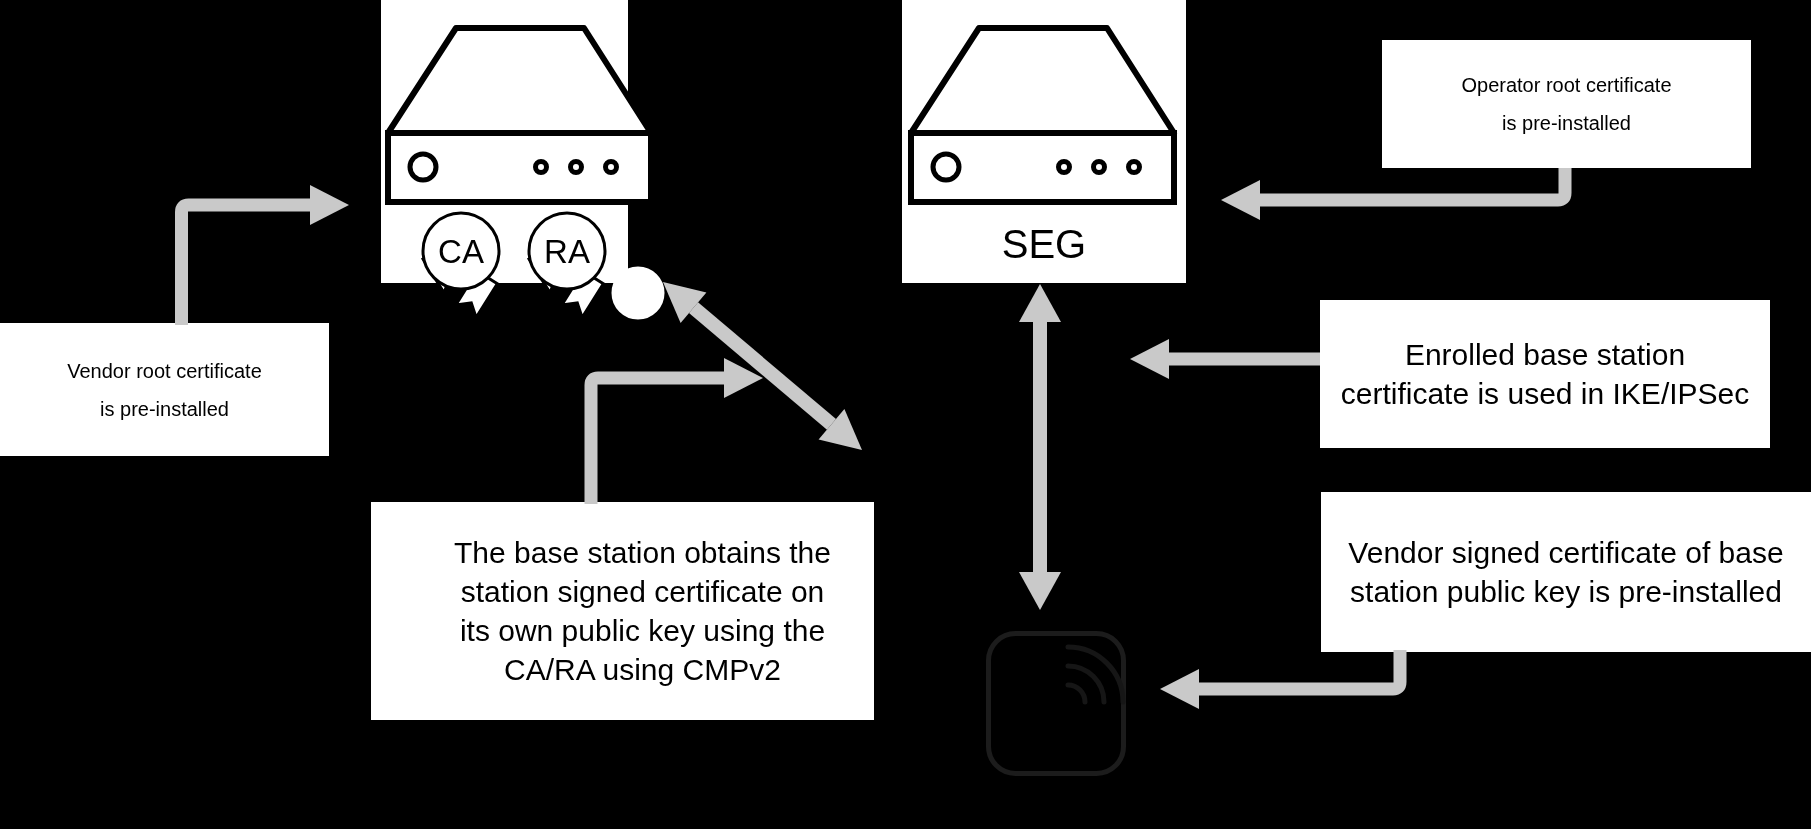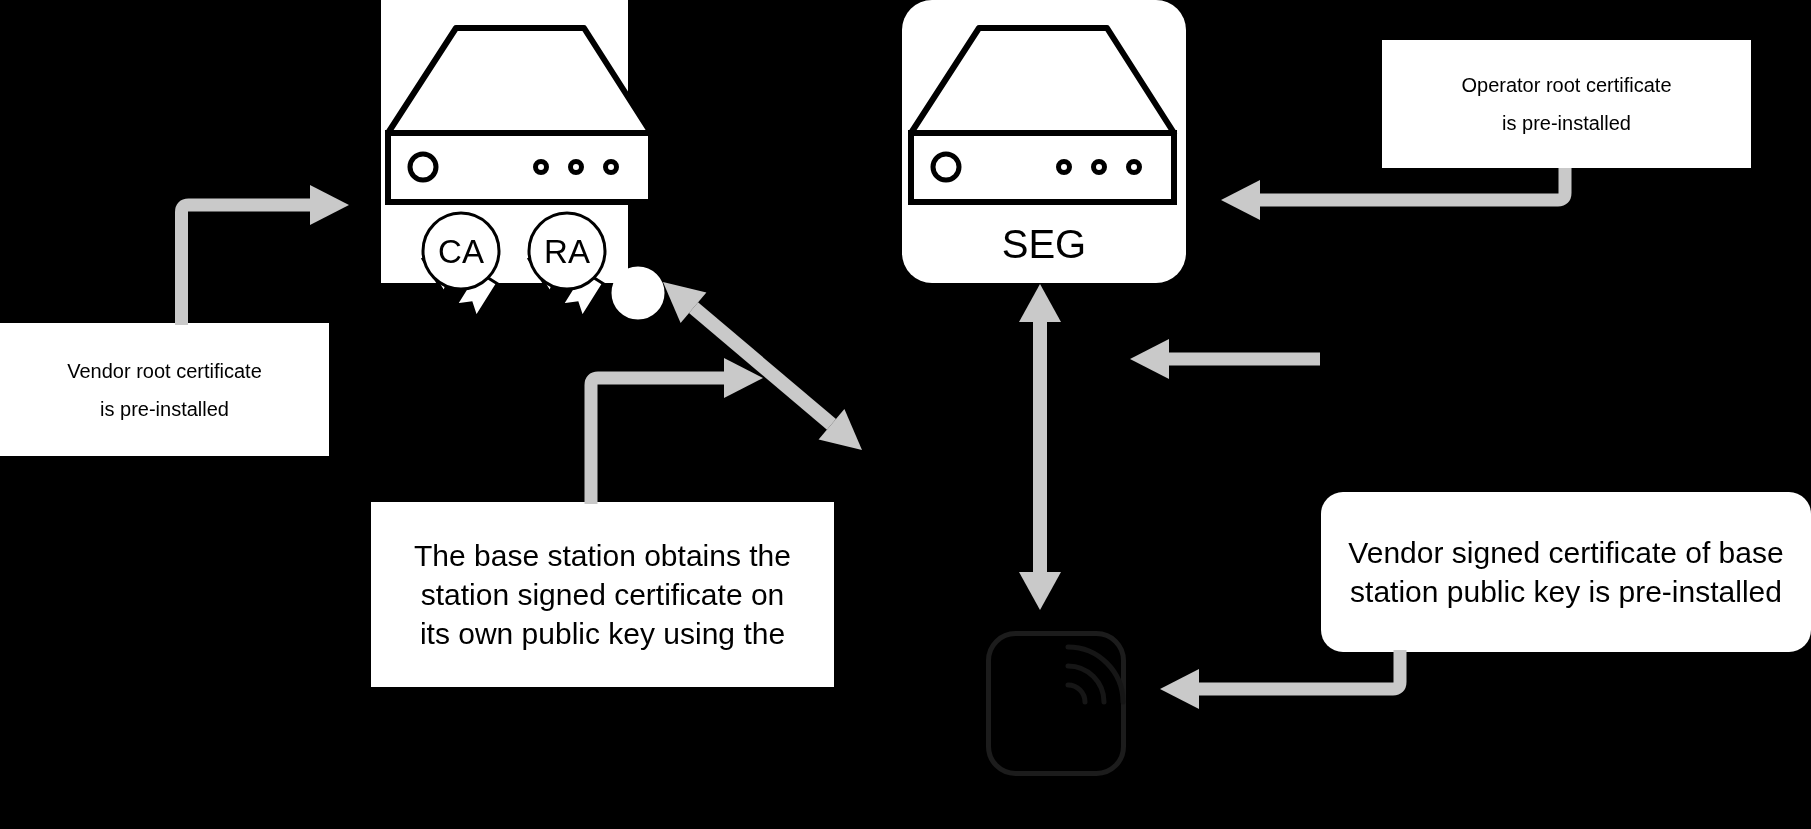--- a/index.html
+++ b/index.html
@@ -7,25 +7,25 @@
          font-family:"Liberation Sans",sans-serif;color:#000;}
   svg{display:block;}
   .layer{position:absolute;left:0;top:0;width:1811px;height:829px;pointer-events:none;}
   .box{position:absolute;background:#fff;display:flex;flex-direction:column;
        justify-content:center;align-items:center;text-align:center;}
   .note-line{white-space:nowrap;}
   .note{font-size:20px;line-height:38px;}
   .note-lg{font-size:30px;line-height:39px;}
   #vendor-root-box{left:0;top:323px;width:329px;height:133px;text-align:center;}
   #operator-root-box{left:1382px;top:40px;width:369px;height:128px;}
-  #cmp-box{left:371px;top:502px;width:463px;height:185px;}
+  #cmp-box{left:371px;top:502px;width:463px;height:218px;padding-left:40px;}
   #enrolled-box{left:1320px;top:300px;width:450px;height:148px;}
-  #vendor-signed-box{left:1321px;top:492px;width:490px;height:160px;border-radius:22px;}
+  #vendor-signed-box{left:1321px;top:492px;width:490px;height:160px;}
   #ca-ra-box{left:381px;top:0;width:247px;height:283px;background:#fff;position:absolute;}
-  #seg-box{left:902px;top:0;width:284px;height:283px;background:#fff;position:absolute;border-radius:30px;}
+  #seg-box{left:902px;top:0;width:284px;height:283px;background:#fff;position:absolute;}
   .server-svg{position:absolute;left:0;top:0;}
   .seal-svg{position:absolute;left:0;top:0;overflow:visible;}
   #seg-label{position:absolute;left:0;top:222px;width:100%;text-align:center;
              font-size:40px;line-height:44px;}
   .seal-text{font-size:33px;font-family:"Liberation Sans",sans-serif;}
   #base-station{position:absolute;left:985px;top:630px;}
 </style>
 </head>
 <body>
 
@@ -88,22 +88,27 @@
 
   <div id="operator-root-box" class="box note" style="z-index:2">
     <div class="note-line">Operator root certificate</div>
     <div class="note-line">is pre-installed</div>
   </div>
 
   <div id="cmp-box" class="box note-lg" style="z-index:2">
     <div class="note-line">The base station obtains the</div>
     <div class="note-line">station signed certificate on</div>
     <div class="note-line">its own public key using the</div>
+    <div class="note-line">CA/RA using CMPv2</div>
   </div>
 
+  <div id="enrolled-box" class="box note-lg" style="z-index:2">
+    <div class="note-line">Enrolled base station</div>
+    <div class="note-line">certificate is used in IKE/IPSec</div>
+  </div>
 
   <div id="vendor-signed-box" class="box note-lg" style="z-index:2">
     <div class="note-line">Vendor signed certificate of base</div>
     <div class="note-line">station public key is pre-installed</div>
   </div>
 
   <svg class="layer" style="z-index:3" viewBox="0 0 1811 829">
     <g fill="#c9c9c9" stroke="none">
 
       <g>

